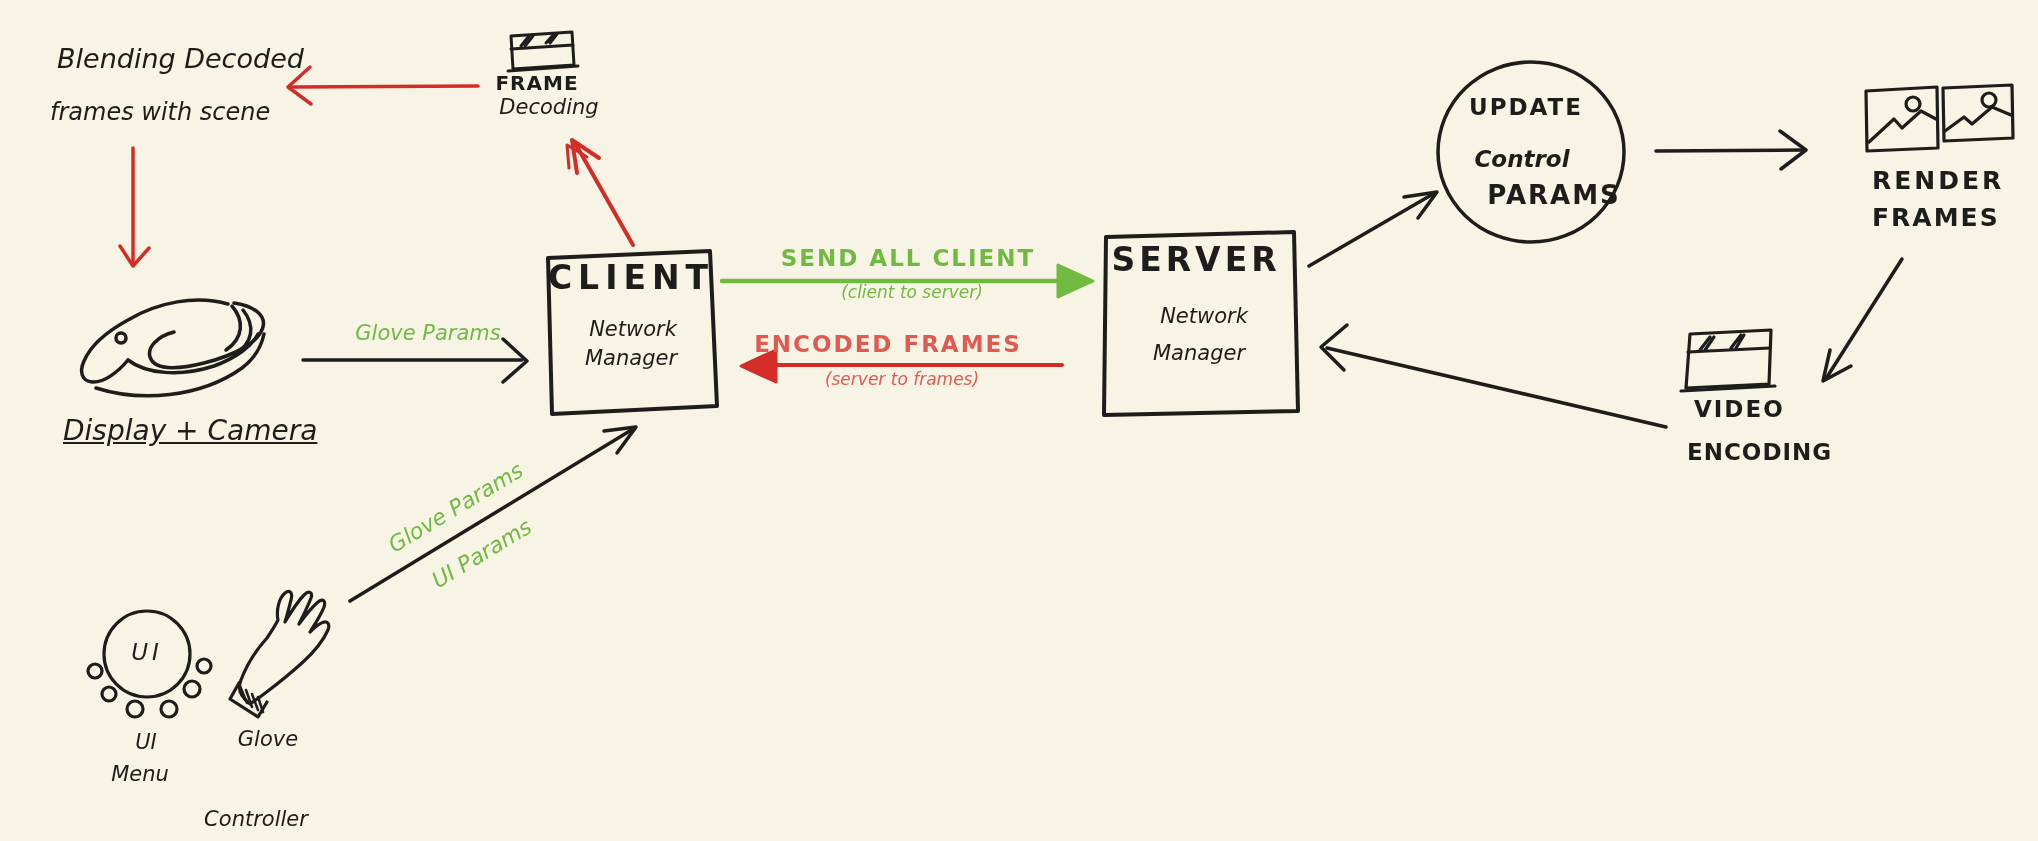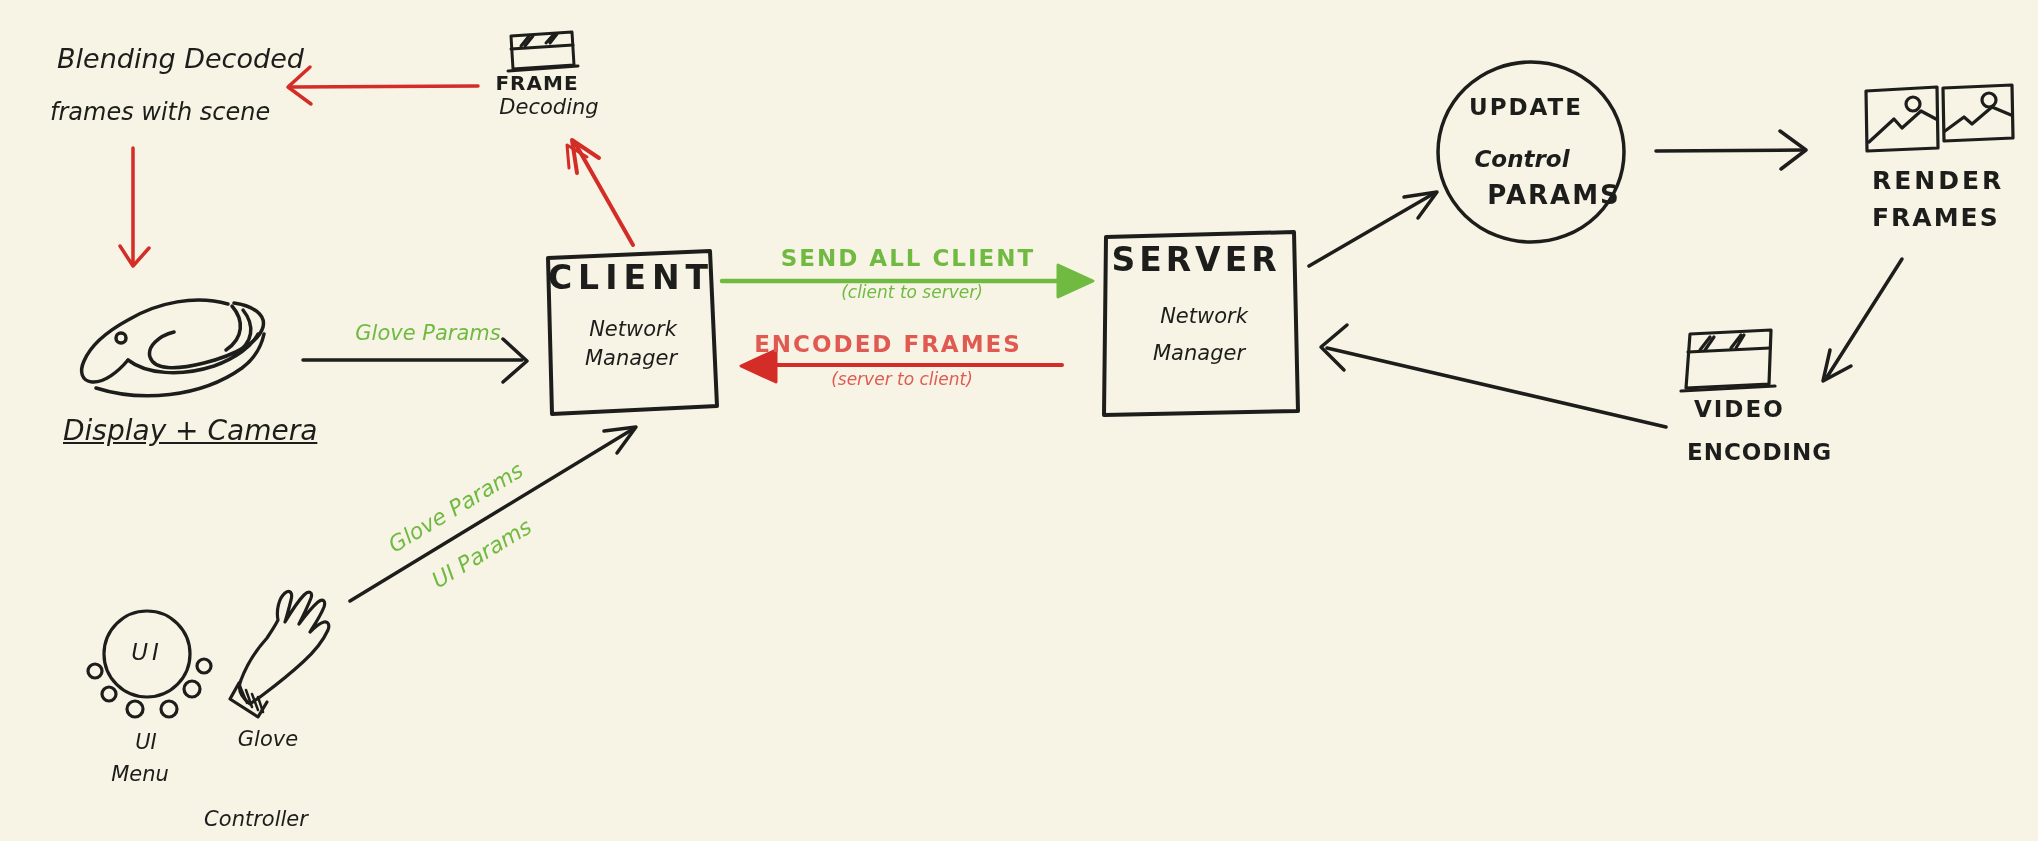--- a/index.html
+++ b/index.html
@@ -174,21 +174,21 @@
   <div class="lbl script center" style="left:631px;top:347px;font-size:21px;">Manager</div>
 
   <div class="lbl caps center" style="left:1196px;top:242px;font-size:33px;letter-spacing:4px;">SERVER</div>
   <div class="lbl script center" style="left:1204px;top:305px;font-size:21px;">Network</div>
   <div class="lbl script center" style="left:1199px;top:342px;font-size:21px;">Manager</div>
 
   <div class="lbl caps center greenT" style="left:908px;top:246px;font-size:23px;">SEND ALL CLIENT</div>
   <div class="lbl script center greenT" style="left:912px;top:283px;font-size:17px;">(client to server)</div>
 
   <div class="lbl caps center redT" style="left:888px;top:332px;font-size:23px;">ENCODED FRAMES</div>
-  <div class="lbl script center redT" style="left:902px;top:370px;font-size:17px;">(server to client)</div>
+  <div class="lbl script center redT" style="left:902px;top:370px;font-size:17px;">(server to frames)</div>
 
   <div class="lbl script center greenT" style="left:428px;top:322px;font-size:21px;">Glove Params</div>
 
   <div class="lbl script rot greenT" style="left:456px;top:508px;font-size:22px;">Glove Params</div>
   <div class="lbl script rot greenT" style="left:482px;top:554px;font-size:22px;">UI Params</div>
 
   <div class="lbl caps center" style="left:1526px;top:95px;font-size:23px;">UPDATE</div>
   <div class="lbl script center" style="left:1522px;top:147px;font-size:23px;font-weight:bold;">Control</div>
   <div class="lbl caps center" style="left:1554px;top:181px;font-size:26px;">PARAMS</div>
 

